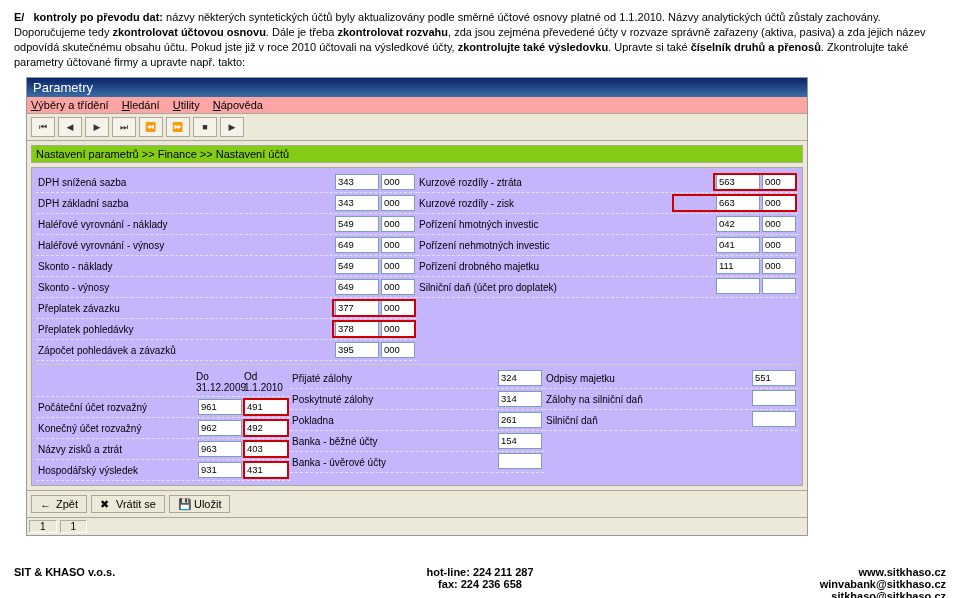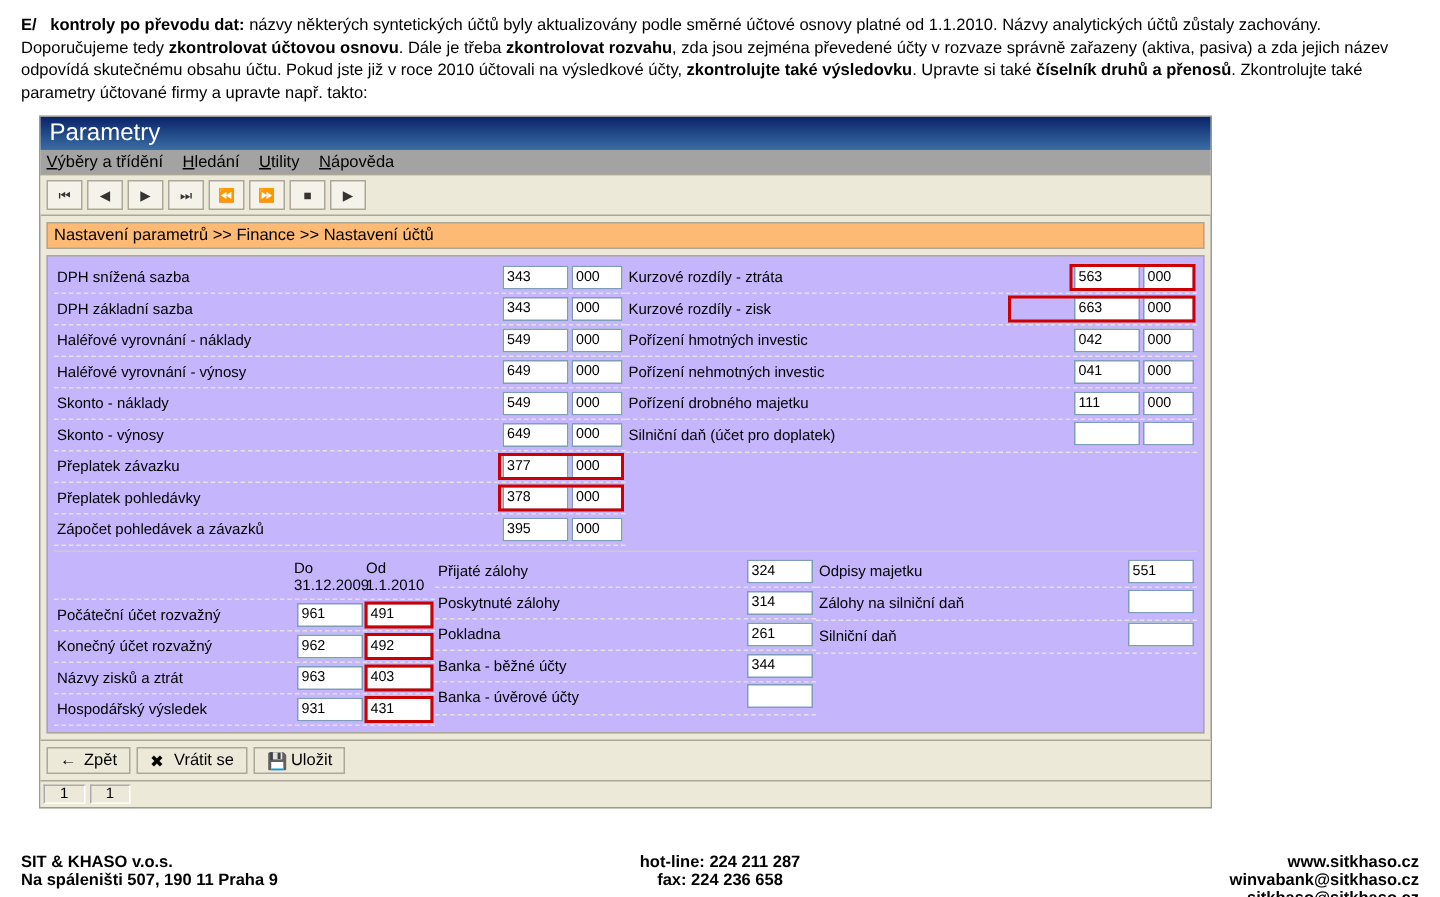--- a/index.html
+++ b/index.html
@@ -18,24 +18,24 @@
     width: 780px;
     margin: 4px 0 16px 12px;
     border: 1px solid #999;
     background: #ece9d8;
     font-size: 10px;
   }
   .titlebar {
     background: linear-gradient(#0a246a,#3a6ea5);
     color: white;
     padding: 2px 6px;
-    font-size: 16px;
+    font-size: 13px;
   }
   .menubar {
-    background: #a3a3a3;
+    background: #fca5a5;
     padding: 2px 4px;
     border-bottom: 1px solid #aca899;
     font-size: 11px;
   }
   .menubar span { margin-right: 10px; }
   .menubar span u { text-decoration: underline; }
   .toolbar {
     background: #ece9d8;
     padding: 3px 4px;
     border-bottom: 1px solid #aca899;
@@ -43,21 +43,21 @@
     gap: 3px;
   }
   .tool {
     width: 22px; height: 18px;
     background: #f5f3e9;
     border: 1px solid #aca899;
     display: flex; align-items:center; justify-content:center;
     font-size: 9px; color:#333;
   }
   .crumb {
-    background:#fdba74;
+    background:#84cc16;
     padding:2px 4px;
     margin:4px;
     border:1px solid #aca899;
     font-size:11px;
   }
   .panel {
     background:#c4b5fd;
     margin:0 4px 4px 4px;
     border:1px solid #aca899;
     padding:4px;
@@ -258,21 +258,21 @@
           <div class="row">
             <span class="label">Poskytnuté zálohy</span>
             <span style="display: inline-block;"><span class="cell">314</span></span>
           </div>
           <div class="row">
             <span class="label">Pokladna</span>
             <span style="display: inline-block;"><span class="cell">261</span></span>
           </div>
           <div class="row">
             <span class="label">Banka - běžné účty</span>
-            <span style="display: inline-block;"><span class="cell">344</span></span>
+            <span style="display: inline-block;"><span class="cell">154</span></span>
           </div>
           <div class="row">
             <span class="label">Banka - úvěrové účty</span>
             <span style="display: inline-block;"><span class="cell"></span></span>
           </div>
         </div>
       <div class="col" id="brcol">
           <div class="row">
             <span class="label">Odpisy majetku</span>
             <span style="display: inline-block;"><span class="cell">551</span></span>
@@ -305,21 +305,20 @@
   </div>
   <div class="statusbar">
     <span>1</span>
     <span>1</span>
   </div>
 </div>
 
 <div class="footer">
   <div class="col">
     <div>SIT &amp; KHASO v.o.s.</div>
-    <div>Na spáleništi 507, 190 11 Praha 9</div>
   </div>
   <div class="col mid">
     <div>hot-line: 224 211 287</div>
     <div>fax:        224 236 658</div>
   </div>
   <div class="col right">
     <div>www.sitkhaso.cz</div>
     <div>winvabank@sitkhaso.cz</div>
     <div>sitkhaso@sitkhaso.cz</div>
   </div>

